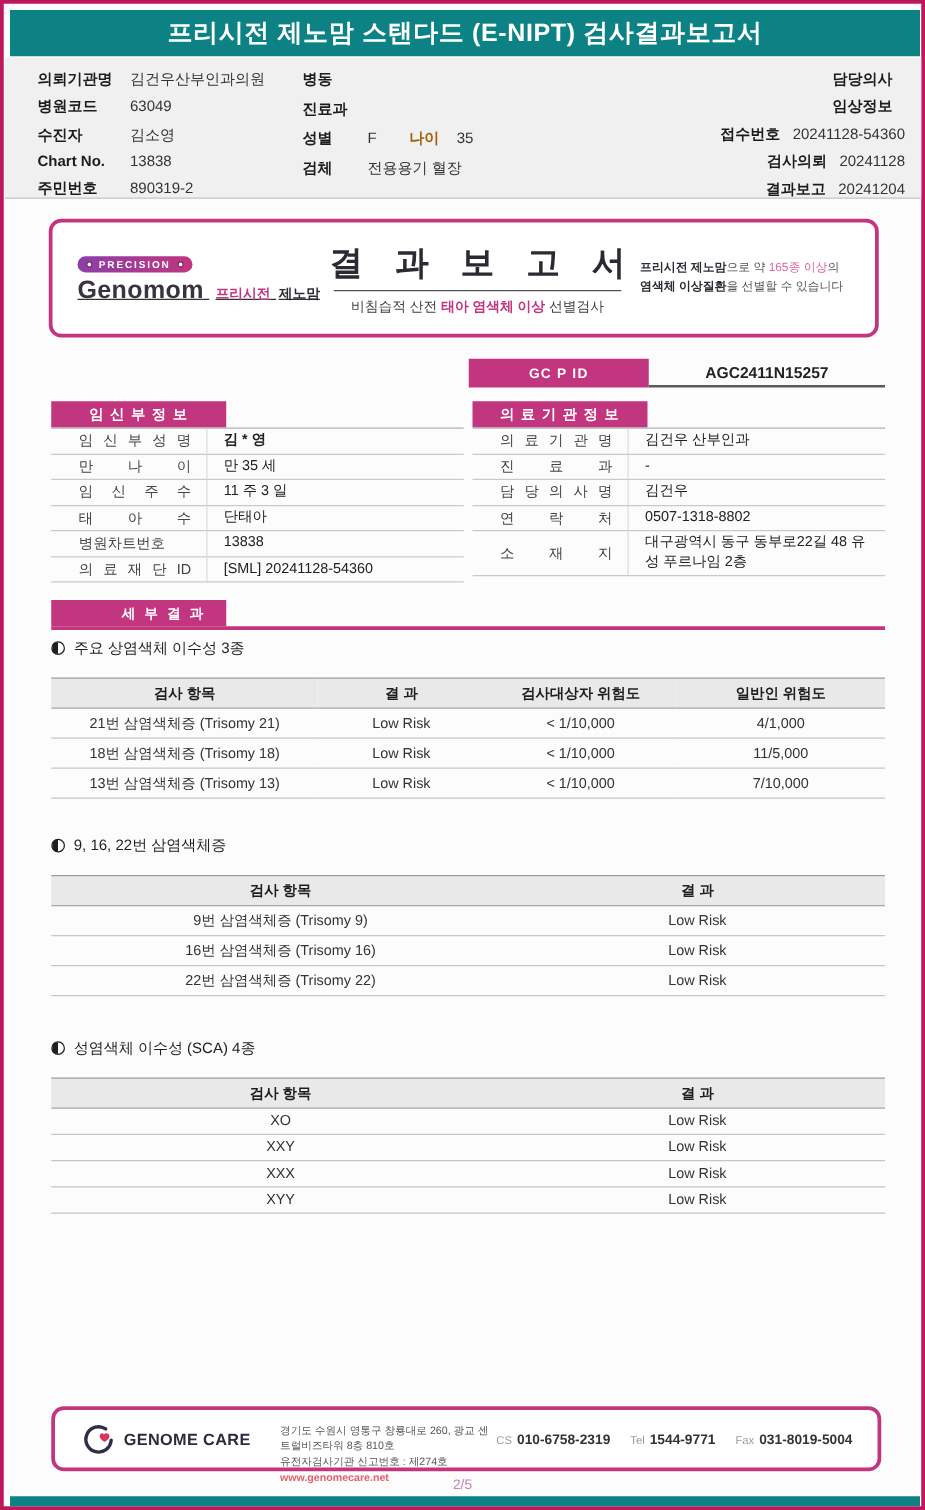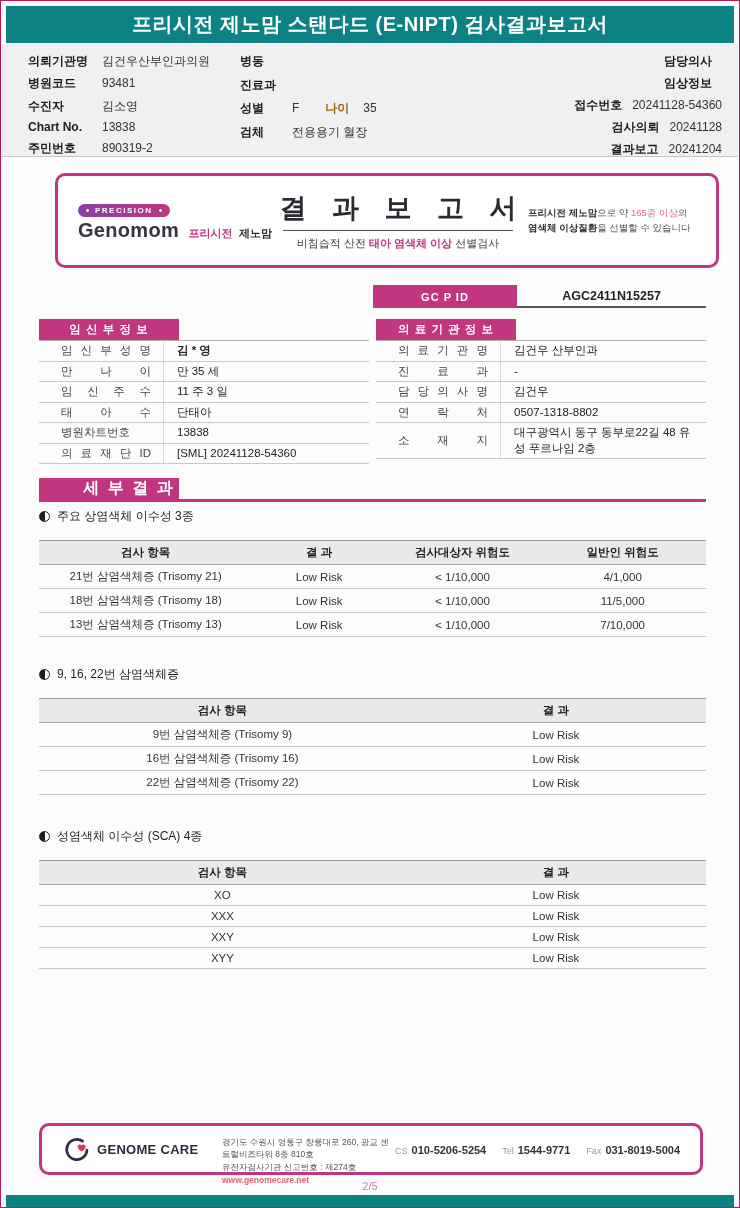--- a/index.html
+++ b/index.html
@@ -1,19 +1,19 @@
 <!DOCTYPE html>
 <html><head>
 <meta charset="utf-8">
 <style>
   * { box-sizing: border-box; }
   html,body { margin:0; padding:0; background:#e8e8e8; }
   .page {
     position:relative; width:740px; height:1208px; margin:0 auto;
-    background:#fcfcfc; border:1px solid #be185d;
+    background:#fcfcfc; border:3px solid #be185d;
     font-family:"Liberation Sans","DejaVu Sans",sans-serif; color:#333;
     overflow:hidden;
   }
   
   .top-bar {
     position:absolute; left:5px; top:5px; width:728px; height:37px;
     background:#0c8285; color:#fff; display:flex; align-items:center; justify-content:center;
     font-size:20px; font-weight:bold; letter-spacing:0.5px;
   }
   
@@ -28,33 +28,33 @@
   .p-col.c3 { width:300px;align-items:flex-end; }
   .p-row { display:flex; align-items:baseline; min-height:14px; }
   .p-row .plbl { font-weight:bold; color:#1c1c1c; }
   .c1 .plbl { width:74px; }
   .c2 .plbl { width:52px; }
   .c3 .plbl { width:58px; }
   .p-row .pval { color:#333; }
   .p-row .plbl2 { font-weight:bold; color:#a16207; width:38px; margin-left:26px; }
   
   .report-card {
-    position:absolute; left:54px; top:172px; width:664px; height:95px;
+    position:absolute; left:36px; top:172px; width:664px; height:95px;
     border:3px solid #c2357f; border-radius:10px; background:#fff;
     display:flex; align-items:center;
   }
   .rc-left { width:190px; margin-left:20px; }
   .precision-badge {
     display:inline-flex; align-items:center; gap:5px;
     background:linear-gradient(90deg,#8a3fa8,#c2357f);
     color:#fff; font-size:8px; font-weight:bold; letter-spacing:1.5px;
     padding:2px 7px; border-radius:8px;
   }
   .badge-dot { width:5px; height:5px; border-radius:50%; background:#fff; border:1px solid #7d2d6b; }
-  .brand-row { margin-top:2px; white-space:nowrap; }
+  .brand-row { margin-top:2px; white-space:nowrap;text-decoration:underline; }
   .brand-en { font-size:20px; font-weight:800; color:#39333f; letter-spacing:0.3px; }
   .brand-kr-pink { font-size:11px; font-weight:bold; color:#c2357f; margin-left:5px; }
   .brand-kr-dark { font-size:11px; font-weight:bold; color:#2e2a33; margin-left:2px; }
   .rc-center { flex:1; text-align:center; }
   .report-title { font-size:27px; font-weight:800; color:#2d2933; letter-spacing:9px; text-indent:9px; }
   .report-divider { width:230px; border-top:1.5px solid #555; margin:4px auto 5px; }
   .report-subtitle { font-size:11px; color:#3e3e3e; }
   .report-subtitle .hl { color:#c2357f; font-weight:bold; }
   .rc-right { width:172px; margin-right:16px; font-size:9.5px; line-height:1.55; color:#555; }
   .rc-right b { color:#2e2a33; }
@@ -84,21 +84,21 @@
     text-align:justify; text-align-last:justify; align-self:stretch;
     border-right:1px solid #dcdcdc; display:flex; align-items:center;
   }
   .info-row .lbl span { width:100%; text-align:justify; text-align-last:justify; }
   .info-row .val { flex:1; padding:2px 6px 2px 13px; color:#222; line-height:1.35; }
   .mother .info-row:nth-of-type(1) .val { font-weight:bold; }
   
   .section-header { position:absolute; left:38px; top:477px; width:667px; border-bottom:3px solid #c2357f; }
   .section-tag {
     width:140px; height:21px; background:#c2357f; color:#fff;
-    font-size:16px; font-weight:bold; letter-spacing:2px;
+    font-size:11px; font-weight:bold; letter-spacing:2px;
     display:flex; align-items:center; justify-content:center;padding-left:40px;
   }
   .results { position:absolute; left:38px; top:507px; width:667px; }
   .group-heading { display:flex; align-items:center; gap:7px; font-size:12px; color:#1e1e1e; }
   .half-circle {
     width:11px; height:11px; border-radius:50%; border:1px solid #1e1e1e;
     background:linear-gradient(to right,#1e1e1e 0 50%,#fff 50% 100%); flex:none;
   }
   table.rtable { width:100%; border-collapse:collapse; margin-top:15px; }
   table.rtable th {
@@ -139,21 +139,21 @@
   </div>
 
   <div class="patient-panel">
     <div class="p-col c1">
       <div class="p-row">
         <span class="plbl">의뢰기관명</span>
         <span class="pval">김건우산부인과의원</span>
       </div>
       <div class="p-row">
         <span class="plbl">병원코드</span>
-        <span class="pval">93481</span>
+        <span class="pval">63049</span>
       </div>
       <div class="p-row">
         <span class="plbl">수진자</span>
         <span class="pval">김소영</span>
       </div>
       <div class="p-row">
         <span class="plbl">Chart No.</span>
         <span class="pval">13838</span>
       </div>
       <div class="p-row">
@@ -412,26 +412,26 @@
         </tr>
       </thead>
       <tbody>
 
           <tr>
             <td>XO</td>
             <td>Low Risk</td>
           </tr>
 
           <tr>
+            <td>XXY</td>
+            <td>Low Risk</td>
+          </tr>
+
+          <tr>
             <td>XXX</td>
-            <td>Low Risk</td>
-          </tr>
-
-          <tr>
-            <td>XXY</td>
             <td>Low Risk</td>
           </tr>
 
           <tr>
             <td>XYY</td>
             <td>Low Risk</td>
           </tr>
         </tbody>
     </table>
 
@@ -445,21 +445,21 @@
       </svg>
       <span class="gc-brand">GENOME CARE</span>
     </div>
     <div class="footer-mid">
       <span>경기도 수원시 영통구 창룡대로 260, 광교 센트럴비즈타워 8층 810호</span><br>
       <span>유전자검사기관 신고번호 : 제274호</span><br>
       <a class="footer-web" href="#">www.genomecare.net</a>
     </div>
     <div class="footer-contacts">
       <span class="contact">
-        <span class="t">CS</span><span class="n">010-5206-5254</span>
+        <span class="t">CS</span><span class="n">010-6758-2319</span>
       </span>
       <span class="contact">
         <span class="t">Tel</span><span class="n">1544-9771</span>
       </span>
       <span class="contact">
         <span class="t">Fax</span><span class="n">031-8019-5004</span>
       </span>
     </div>
   </div>
 

